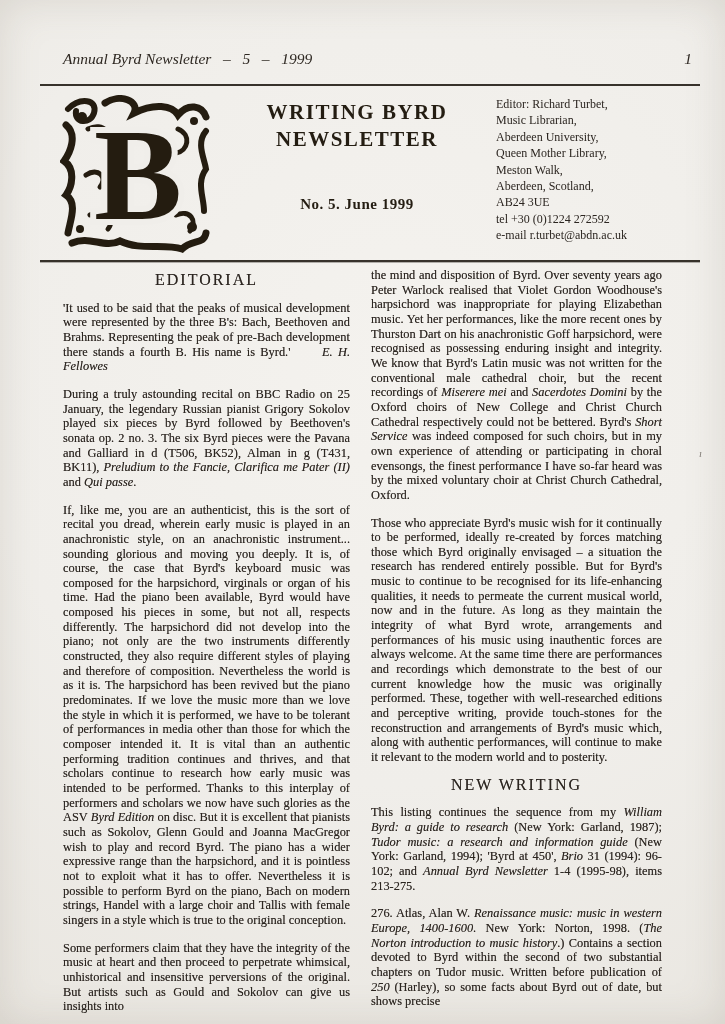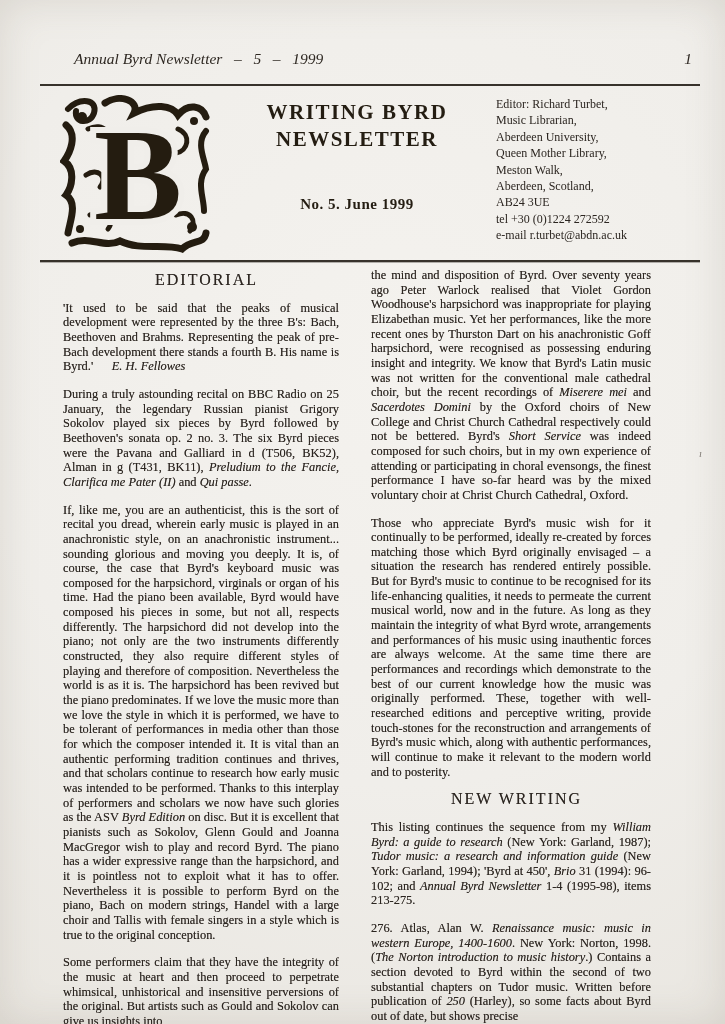--- a/index.html
+++ b/index.html
@@ -3,36 +3,36 @@
 <meta charset="utf-8">
 <style>
   html,body{margin:0;padding:0;background:#d8d5cf;}
   .page{
     position:relative;width:725px;height:1024px;margin:0 auto;overflow:hidden;
     background:radial-gradient(circle at 55% 35%, #f4f2ee 0%, #f0eeea 55%, #e9e6e0 100%);
     box-shadow:inset 0 0 40px rgba(120,110,95,0.18);
     font-family:"Liberation Serif","DejaVu Serif",serif;
     color:#2b2520;
   }
-  .running-header{position:absolute;left:74px;top:50px;font-style:italic;font-size:15.5px;white-space:pre;color:#2e2822;}
+  .running-header{position:absolute;left:63px;top:50px;font-style:italic;font-size:15.5px;white-space:pre;color:#2e2822;}
   .page-number{position:absolute;right:33px;top:50px;font-style:italic;font-size:15.5px;color:#2e2822;}
   .rule{position:absolute;left:40px;width:660px;height:2px;background:#37322b;}
   .rule-top{top:84px;}
   .rule-mid{top:260px;box-shadow:0 1px 0 rgba(55,50,43,0.35);}
   .woodcut{position:absolute;left:60px;top:95px;}
   .mast-title{position:absolute;left:228px;top:99px;width:258px;text-align:center;
     font-weight:bold;font-size:21px;line-height:27px;letter-spacing:1.5px;color:#241d12;}
   .mast-issue{position:absolute;left:228px;top:196px;width:258px;text-align:center;
     font-weight:bold;font-size:15px;letter-spacing:0.5px;color:#241d12;}
   .editor-block{position:absolute;left:496px;top:96px;width:215px;font-size:12px;line-height:16.4px;color:#2b2520;}
   .col{position:absolute;text-align:justify;font-size:12.4px;line-height:14.65px;
     text-shadow:0 0 0.5px rgba(43,37,32,0.55);color:#2b2520;}
   .col-left{left:63px;top:271px;width:287px;}
   .col-right{left:371px;top:268px;width:291px;}
-  .col p{margin:0 11px 13px 0;}
+  .col p{margin:0 0 13px 0;}
   .col-heading{text-align:center;font-size:16px;letter-spacing:2px;margin:2px 0 13px 0;
     font-weight:normal;color:#2b2520;}
   .col-heading.nw{margin-top:9px;}
   .it{font-style:italic;}
   .scan-artifact{position:absolute;left:699px;top:447px;font-size:11px;color:rgba(60,54,46,0.6);font-style:italic;}
 </style>
 </head>
 <body>
 
 <div class="page">

